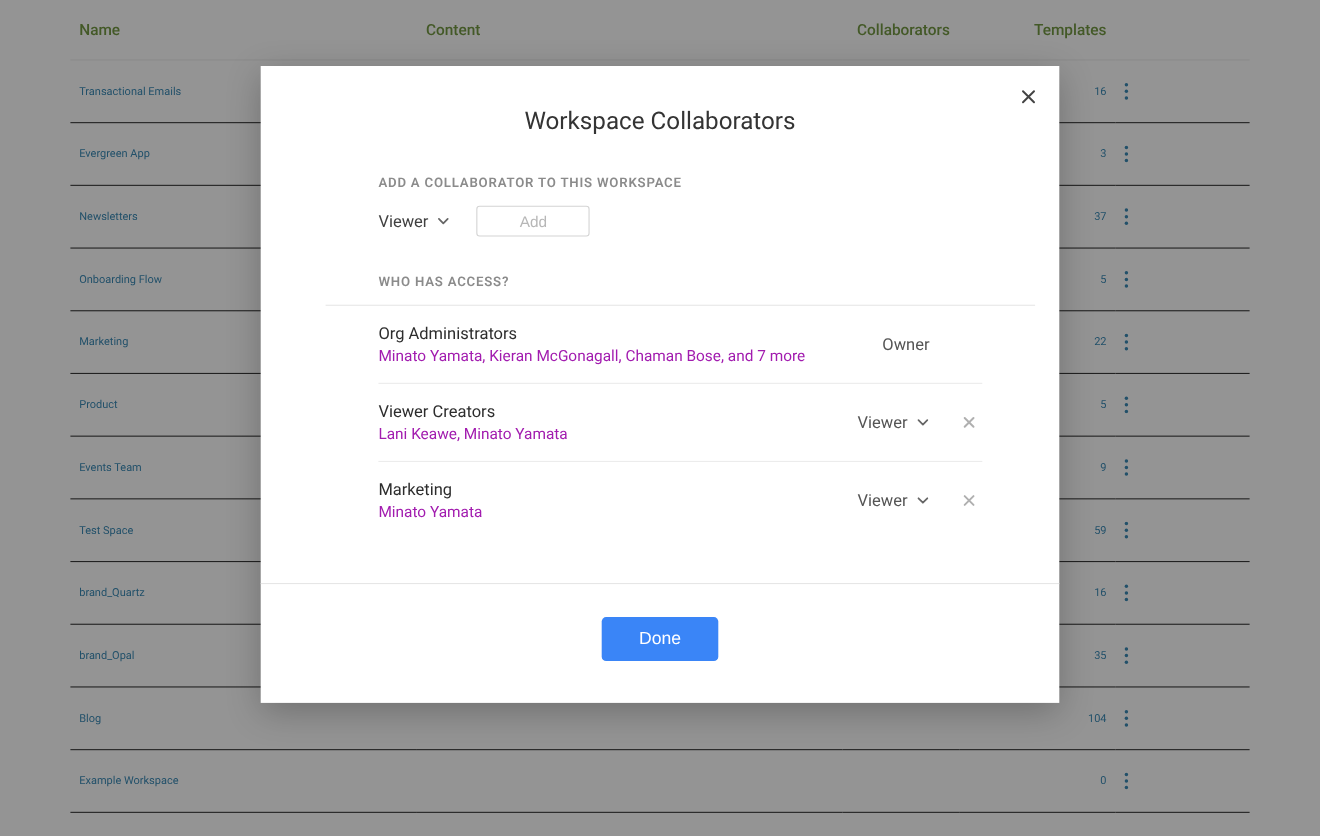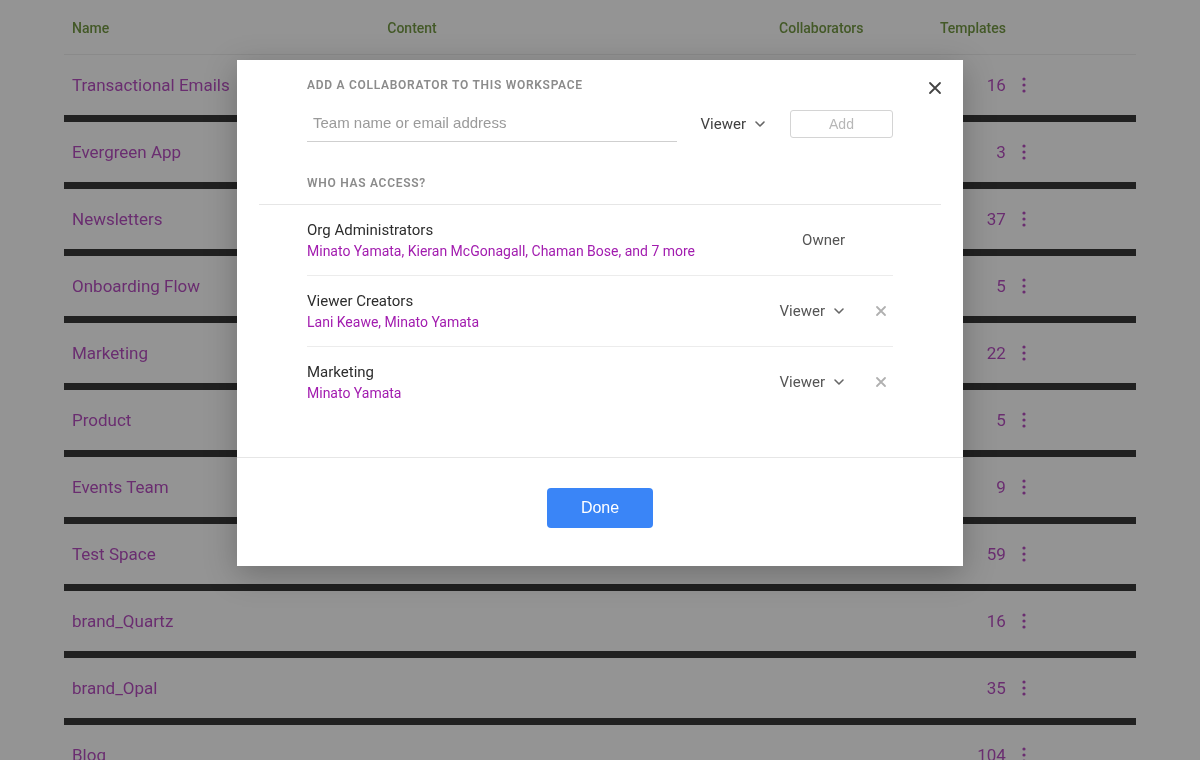--- a/index.html
+++ b/index.html
@@ -3,38 +3,38 @@
 <meta charset="utf-8">
 <style>
   * { box-sizing: border-box; margin: 0; padding: 0; }
   html, body { width: 1200px; height: 760px; overflow: hidden; font-family: -apple-system, BlinkMacSystemFont, "Segoe UI", Roboto, Helvetica, Arial, sans-serif; background: #fff; }
 
   
   .table-wrap { width: 1200px; padding: 0 64px; }
   table.ws { width: 100%; border-collapse: collapse; table-layout: fixed; }
   table.ws th { text-align: left; font-weight: 500; font-size: 14px; color: #4d7c0f; padding: 20px 8px 18px; border-bottom: 1px solid #e8e8e8; }
   table.ws th.num, table.ws td.num { text-align: right; }
-  table.ws td { font-size: 17px; color: #a21caf; padding: 20px 8px; border-bottom: 7px solid #000000; }
+  table.ws td { font-size: 10px; color: #0369a1; padding: 20px 8px; border-bottom: 1px solid #000000; }
   col.c-name { width: 310px; }
   col.c-owners { width: 380px; }
   col.c-collab { width: 104px; }
   col.c-templ { width: 140px; }
   col.c-menu { width: 120px; }
   td.menu { text-align: right; padding-right: 32px; color: #9a9a9a; }
   td.menu svg { vertical-align: middle; }
 
   
   .scrim { position: absolute; inset: 0; width: 1200px; height: 760px; background: rgba(60,60,60,0.55); }
 
   
   .modal { position: absolute; top: 60px; left: 50%; transform: translateX(-50%); width: 726px; background: #fff; box-shadow: 0 8px 30px rgba(0,0,0,0.25); }
   .modal-close { position: absolute; top: 12px; right: 12px; width: 32px; height: 32px; display: flex; align-items: center; justify-content: center; color: #444; cursor: pointer; }
   .modal-title { text-align: center; font-size: 22px; font-weight: 400; color: #343434; padding: 38px 24px 18px; }
 
-  .section { padding: 0 70px; }
+  .section { padding: 0 70px; margin-left: 37px; }
   .sec-label { font-size: 12px; letter-spacing: 0.06em; font-weight: 600; color: #8b8b8b; margin-top: 18px; margin-bottom: 14px; }
 
   .add-row { display: flex; align-items: center; gap: 24px; margin-bottom: 34px; }
   .add-input { flex: 1; border: none; border-bottom: 1px solid #cfcfcf; font-size: 15px; color: #333; padding: 8px 6px 10px; outline: none; }
   .add-input::placeholder { color: #9a9a9a; }
   .role-select { display: inline-flex; align-items: center; gap: 8px; font-size: 15px; color: #414141; cursor: pointer; }
   .add-btn { width: 103px; height: 28px; border: 1px solid #d4d4d4; background: #fff; color: #b7b7b7; font-size: 14px; border-radius: 3px; cursor: default; }
 
   .access-hr { border: none; border-top: 1px solid #e6e6e6; margin-left: -48px; margin-right: -48px; }
 
@@ -238,25 +238,25 @@
 
 <div class="scrim"></div>
 
 <div class="modal">
   <div class="modal-close">
     <svg width="16" height="16" viewBox="0 0 16 16">
         <path d="M3 3 L13 13 M13 3 L3 13" stroke="currentColor" stroke-width="1.8" stroke-linecap="round"></path>
       </svg>
   </div>
 
+  <h2 class="modal-title">Workspace Collaborators</h2>
 
   <div class="section">
     <div class="sec-label">ADD A COLLABORATOR TO THIS WORKSPACE</div>
     <div class="add-row">
-      <input class="add-input" type="text" placeholder="Team name or email address" style="">
       <div class="role-select">
         <span>Viewer</span>
         <svg width="12" height="12" viewBox="0 0 12 12">
             <path d="M2 4 L6 8 L10 4" fill="none" stroke="#666" stroke-width="1.6" stroke-linecap="round" stroke-linejoin="round"></path>
           </svg>
       </div>
       <button class="add-btn">Add</button>
     </div>
 
     <div class="sec-label">WHO HAS ACCESS?</div>

